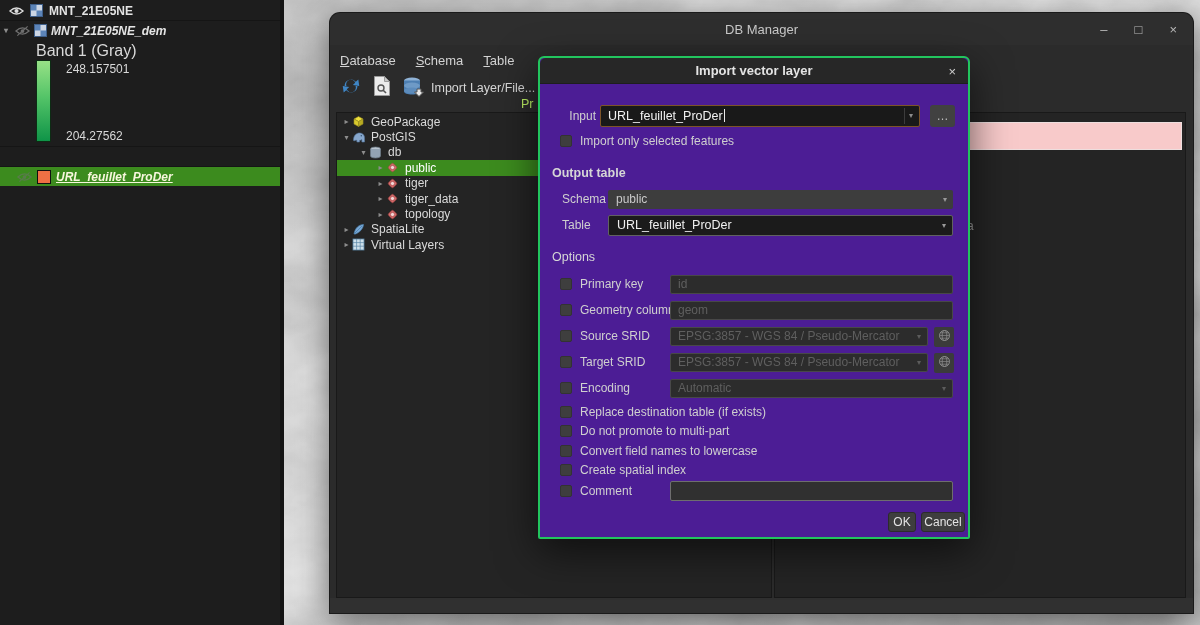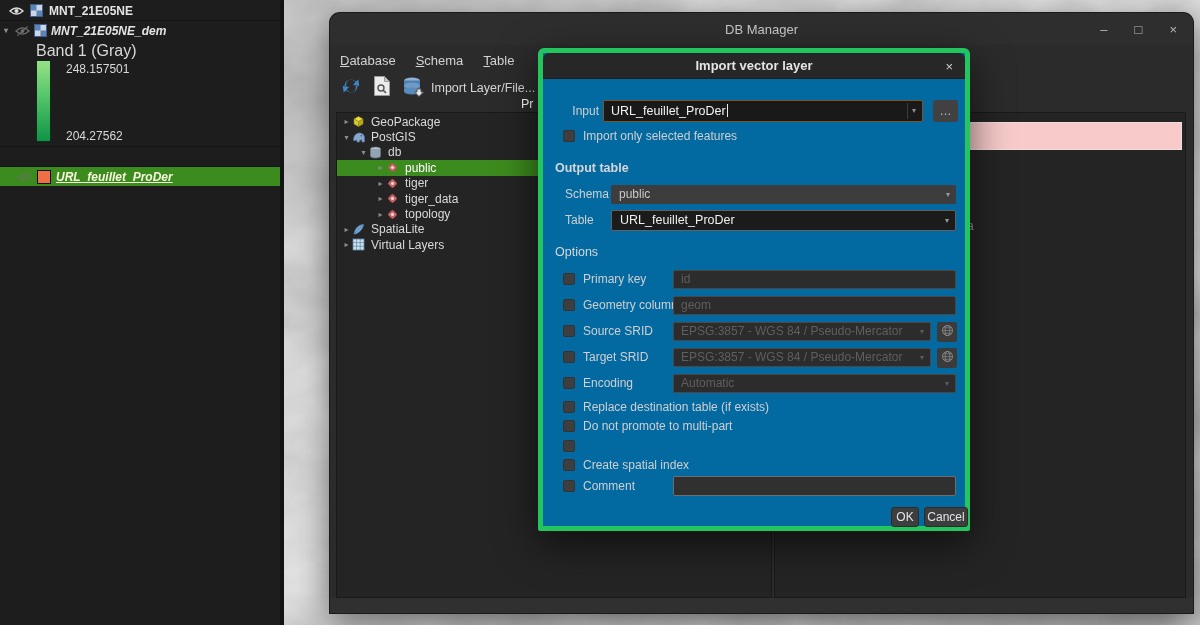--- a/index.html
+++ b/index.html
@@ -36,37 +36,37 @@
     background:#2e2e2e;display:flex;align-items:center;justify-content:center;
     color:#c9c9c9;font-size:13px;}
   .win-controls{position:absolute;right:16px;top:0;height:32px;display:flex;align-items:center;gap:27px;
     color:#b8b8b8;font-size:13px;}
   .win-controls span{cursor:default;}
   .dbm-menubar{position:absolute;left:10px;top:40px;display:flex;gap:20px;color:#d3d3d3;font-size:13px;}
   .menu-item{display:inline-block;}
   .menu-item::first-letter{text-decoration:underline;}
   .dbm-toolbar{position:absolute;left:10px;top:60px;height:30px;display:flex;align-items:center;gap:11px;text-align:center;}
   .tool-btn{display:flex;align-items:center;gap:5px;color:#d6d6d6;font-size:12.5px;}
-  .tab-frag{position:absolute;left:191px;top:84px;color:#ffffff;font-size:12.5px;}
+  .tab-frag{position:absolute;left:191px;top:84px;color:#bef264;font-size:12.5px;}
   .dbm-tree{position:absolute;left:6px;top:99px;width:436px;height:486px;
     background:#242424;border:1px solid #191919;padding-top:1px;overflow:hidden;}
   .tree-row{height:15.4px;display:flex;align-items:center;font-size:12px;color:#dadada;white-space:nowrap;}
   .tree-row .arrow{width:11px;font-size:8px;color:#8d8d8d;text-align:center;flex:none;}
   .tree-row .ticon{width:14px;height:13px;margin-right:5px;flex:none;display:inline-flex;align-items:center;}
   .tree-row.selected{background:#3c8b1e;color:#ffffff;}
   .dbm-central{position:absolute;left:444px;top:99px;width:412px;height:486px;
     background:#242424;border:1px solid #191919;}
   .pink-bar{position:absolute;left:3px;top:9px;width:404px;height:28px;
     background:#f8caca;border:1px solid #eedede;}
   .info-frag{position:absolute;left:192px;top:106px;color:#979797;font-size:12px;}
   .dbm-status{position:absolute;left:0;right:0;top:585px;height:15px;background:#303030;}
 
   
-  .dialog{position:absolute;left:538px;top:48px;width:432px;height:483px;background:#0369a1;
-    border:5px solid #22c55e;border-radius:6px 6px 2px 2px;
+  .dialog{position:absolute;left:538px;top:56px;width:432px;height:483px;background:#4c1d95;
+    border:2px solid #22c55e;border-radius:6px 6px 2px 2px;
     box-shadow:0 12px 40px rgba(0,0,0,.6);z-index:5;}
   .dialog-titlebar{position:absolute;left:0;top:0;width:100%;height:26px;background:#272727;
     border-bottom:1px solid #1e1e1e;border-radius:6px 6px 0 0;display:flex;align-items:center;
     justify-content:center;font-size:13px;font-weight:bold;color:#e4e4e4;}
   .dialog-close{position:absolute;right:12px;top:0;height:26px;display:flex;align-items:center;
     color:#cfcfcf;font-size:13px;font-weight:normal;}
   .dlabel{position:absolute;font-size:12px;color:#cfcfcf;line-height:20px;}
   .section-label{position:absolute;left:12px;font-size:12.5px;color:#d6d6d6;}
   .cb{position:absolute;width:12px;height:12px;background:#3e3e3e;border:1px solid #333;border-radius:2px;}
   .combo-focus{position:absolute;left:60px;width:320px;height:22px;background:#191919;
@@ -406,20 +406,21 @@
       <span class="arr dim">▾</span>
     </div>
 
     <div class="cb" style="left:20px;top:348px;"></div>
     <div class="dlabel" style="left:40px;top:344px;">Replace destination table (if exists)</div>
 
     <div class="cb" style="left:20px;top:367px;"></div>
     <div class="dlabel" style="left:40px;top:363px;">Do not promote to multi-part</div>
 
     <div class="cb" style="left:20px;top:387px;"></div>
+    <div class="dlabel" style="left:40px;top:383px;">Convert field names to lowercase</div>
 
     <div class="cb" style="left:20px;top:406px;"></div>
     <div class="dlabel" style="left:40px;top:402px;">Create spatial index</div>
 
     <div class="cb" style="left:20px;top:427px;"></div>
     <div class="dlabel" style="left:40px;top:423px;">Comment</div>
     <div class="comment-field" style="top:423px;"></div>
 
     <div class="dlg-btn" style="left:348px;top:454px;width:28px;">OK</div>
     <div class="dlg-btn" style="left:381px;top:454px;width:44px;">Cancel</div>

